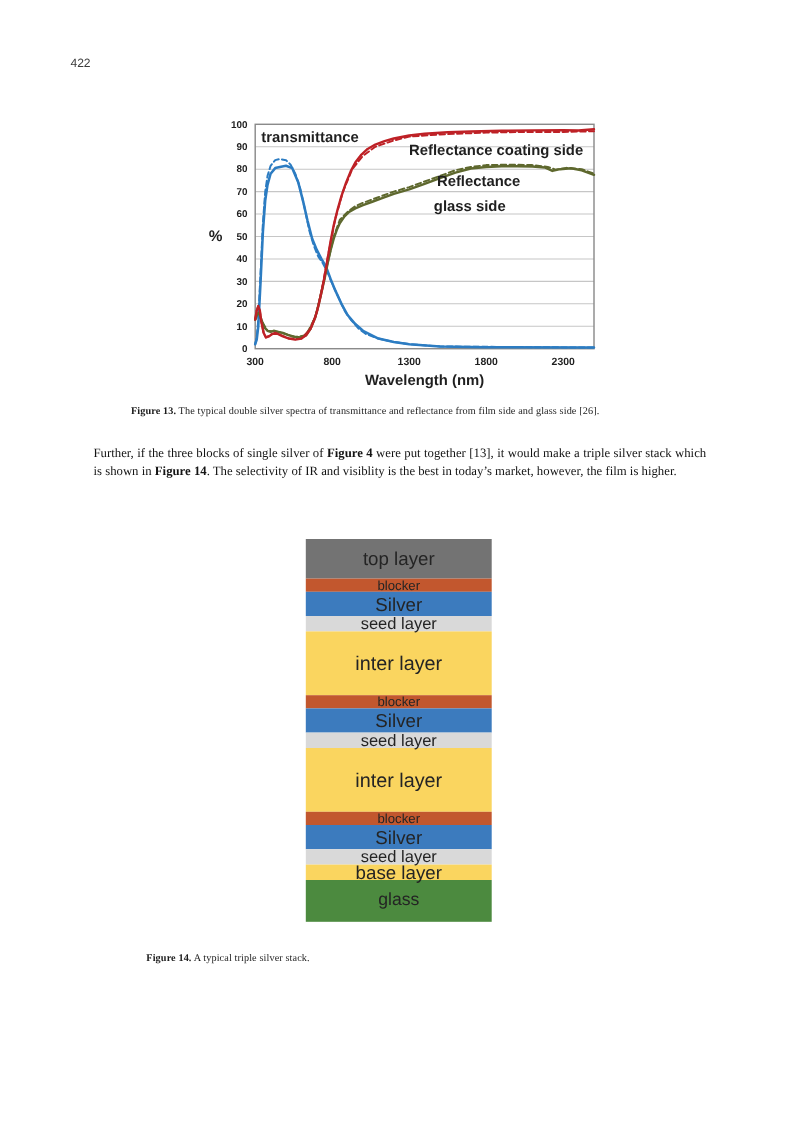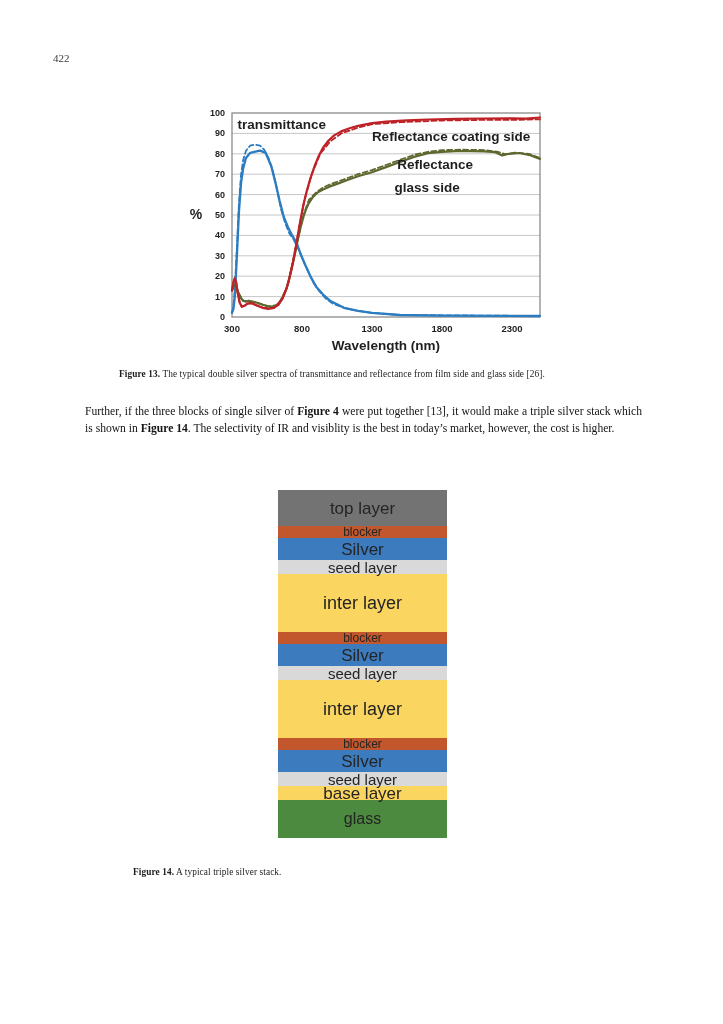--- a/index.html
+++ b/index.html
@@ -1,22 +1,22 @@
 <!DOCTYPE html>
 <html><head>
 <meta charset="utf-8">
 <style>
   html,body{margin:0;padding:0;}
   body{
     width:723px;height:1024px;position:relative;background:#ffffff;
     font-family:"Liberation Serif", serif;color:#1c1c1c;overflow:hidden;
   }
   .hdr{
-    position:absolute;top:52px;left:53px;width:620px;
-    font-family:Liberation Serif, serif;font-size:11px;color:#3b3b3b;
+    position:absolute;top:52px;left:64px;width:620px;
+    font-family:Liberation Sans, sans-serif;font-size:11px;color:#3b3b3b;
     display:flex;
   }
   .hdr .num{width:33px;}
   .caption{
     position:absolute;left:85px;width:560px;
     font-size:9.3px;color:#1c1c1c;letter-spacing:0.1px;margin-left:34px;
   }
   .caption b{font-weight:bold;}
   #cap13{top:369px;}
   #cap14{top:867px;padding-left:14px;}
@@ -78,21 +78,21 @@
       <path d="M52.0 194.5 L53.4 190.4 L54.8 188.4 L56.2 190.4 L58.3 196.5 L60.4 201.6 L63.2 204.7 L66.0 205.7 L68.8 204.7 L73.0 205.7 L77.2 206.7 L82.8 208.8 L88.4 210.4 L94.0 210.8 L98.2 208.8 L102.4 202.6 L106.6 192.4 L109.4 182.2 L112.2 170.0 L115.0 157.8 L117.8 143.5 L120.6 131.2 L123.4 121.0 L126.2 112.9 L129.0 106.8 L133.2 100.6 L137.4 96.6 L143.0 93.5 L150.0 90.4 L158.4 87.4 L166.8 84.3 L178.0 80.2 L192.0 76.2 L206.0 71.1 L220.0 66.0 L234.0 60.9 L248.0 57.2 L262.0 55.8 L276.0 55.1 L290.0 55.1 L304.0 55.4 L315.2 56.2 L322.2 59.4 L329.2 57.8 L339.0 57.0 L348.8 58.8 L360.0 62.9" fill="none" stroke="#5e682e" stroke-width="2.2" stroke-linejoin="round" stroke-linecap="round"></path>
       <path d="M52.0 194.5 L53.4 186.3 L54.8 182.2 L56.2 186.3 L57.6 196.5 L59.7 206.7 L61.8 210.8 L64.6 209.8 L67.4 207.7 L70.2 206.7 L73.0 207.7 L77.2 209.8 L82.8 211.8 L88.4 212.8 L94.0 211.8 L98.2 208.8 L102.4 202.6 L106.6 192.4 L109.4 182.2 L112.2 170.0 L115.0 155.7 L117.8 139.4 L120.6 123.1 L123.4 108.8 L126.9 94.5 L130.4 82.3 L134.6 70.0 L138.8 59.8 L143.0 51.7 L148.6 44.5 L154.2 39.4 L161.2 35.4 L169.6 32.3 L178.0 29.9 L192.0 27.2 L206.0 25.6 L227.0 24.3 L248.0 23.5 L276.0 22.9 L304.0 22.5 L332.0 22.3 L346.0 22.7 L360.0 21.5" fill="none" stroke="#be2126" stroke-width="2.2" stroke-linejoin="round" stroke-linecap="round"></path>
       <text x="57.6" y="33.31999999999999" text-anchor="start" font-size="13.5" font-weight="600" fill="#1f1f1f" font-family="&quot;Liberation Sans&quot;, sans-serif">transmittance</text>
       <text x="350.2" y="44.53999999999999" text-anchor="end" font-size="13.5" font-weight="600" fill="#1f1f1f" font-family="&quot;Liberation Sans&quot;, sans-serif">Reflectance coating side</text>
       <text x="217.20000000000002" y="73.1" text-anchor="start" font-size="13.5" font-weight="600" fill="#1f1f1f" font-family="&quot;Liberation Sans&quot;, sans-serif">Reflectance</text>
       <text x="214.39999999999998" y="95.54" text-anchor="start" font-size="13.5" font-weight="600" fill="#1f1f1f" font-family="&quot;Liberation Sans&quot;, sans-serif">glass side</text>
     </svg></div>
 
 <div class="caption" id="cap13"><b>Figure 13.</b><span> The typical double silver spectra of transmittance and reflectance from film side and glass side [26].</span></div>
 
-<div class="bodytext"><span>Further, if the three blocks of single silver of </span><b>Figure 4</b><span> were put together [13], it would make a triple silver stack which is shown in </span><b>Figure 14</b><span>. The selectivity of IR and visiblity is the best in today’s market, however, the cost is higher.</span></div>
+<div class="bodytext"><span>Further, if the three blocks of single silver of </span><b>Figure 4</b><span> were put together [13], it would make a triple silver stack which is shown in </span><b>Figure 14</b><span>. The selectivity of IR and visiblity is the best in today’s market, however, the film is higher.</span></div>
 
 <div id="stack">
     <div class="layer" style="height: 36px; background: #737373;">
       <span style="font-size: 17px;">top layer</span>
     </div>
     <div class="layer" style="height: 12px; background: rgb(194, 87, 46);">
       <span style="font-size: 12px;">blocker</span>
     </div>
     <div class="layer" style="height: 22px; background: rgb(60, 123, 190);">
       <span style="font-size: 17px;">Silver</span>

